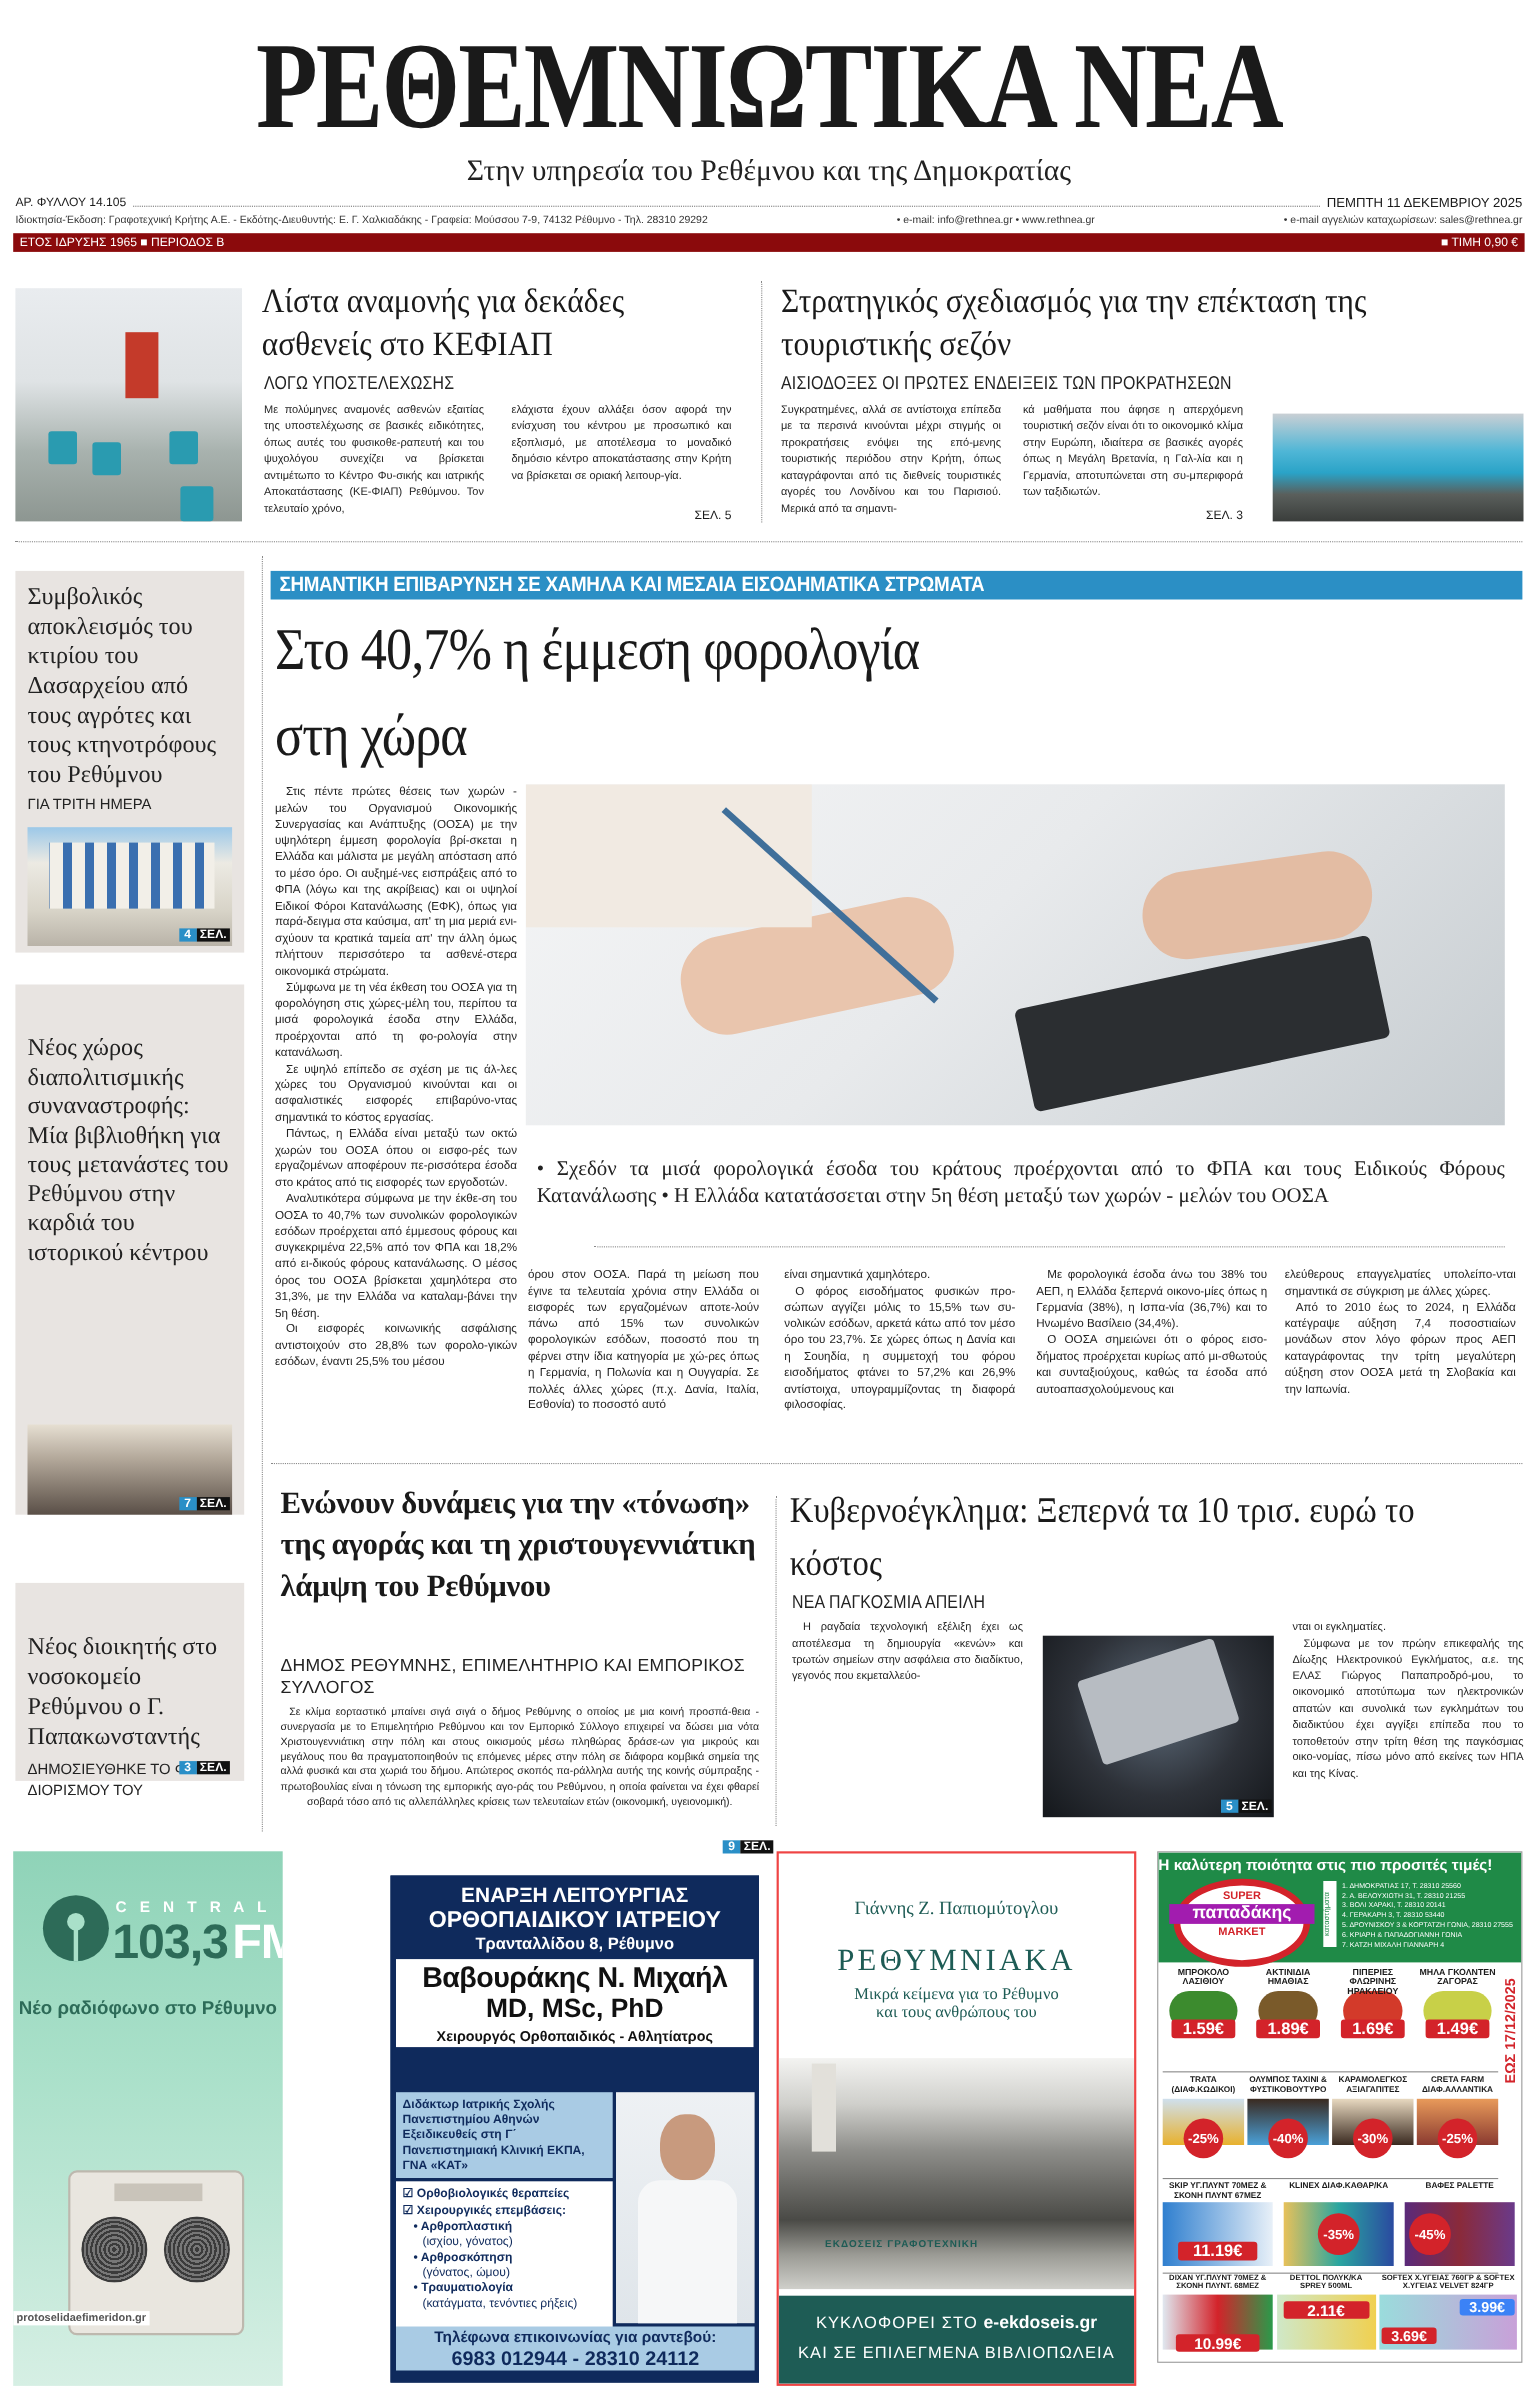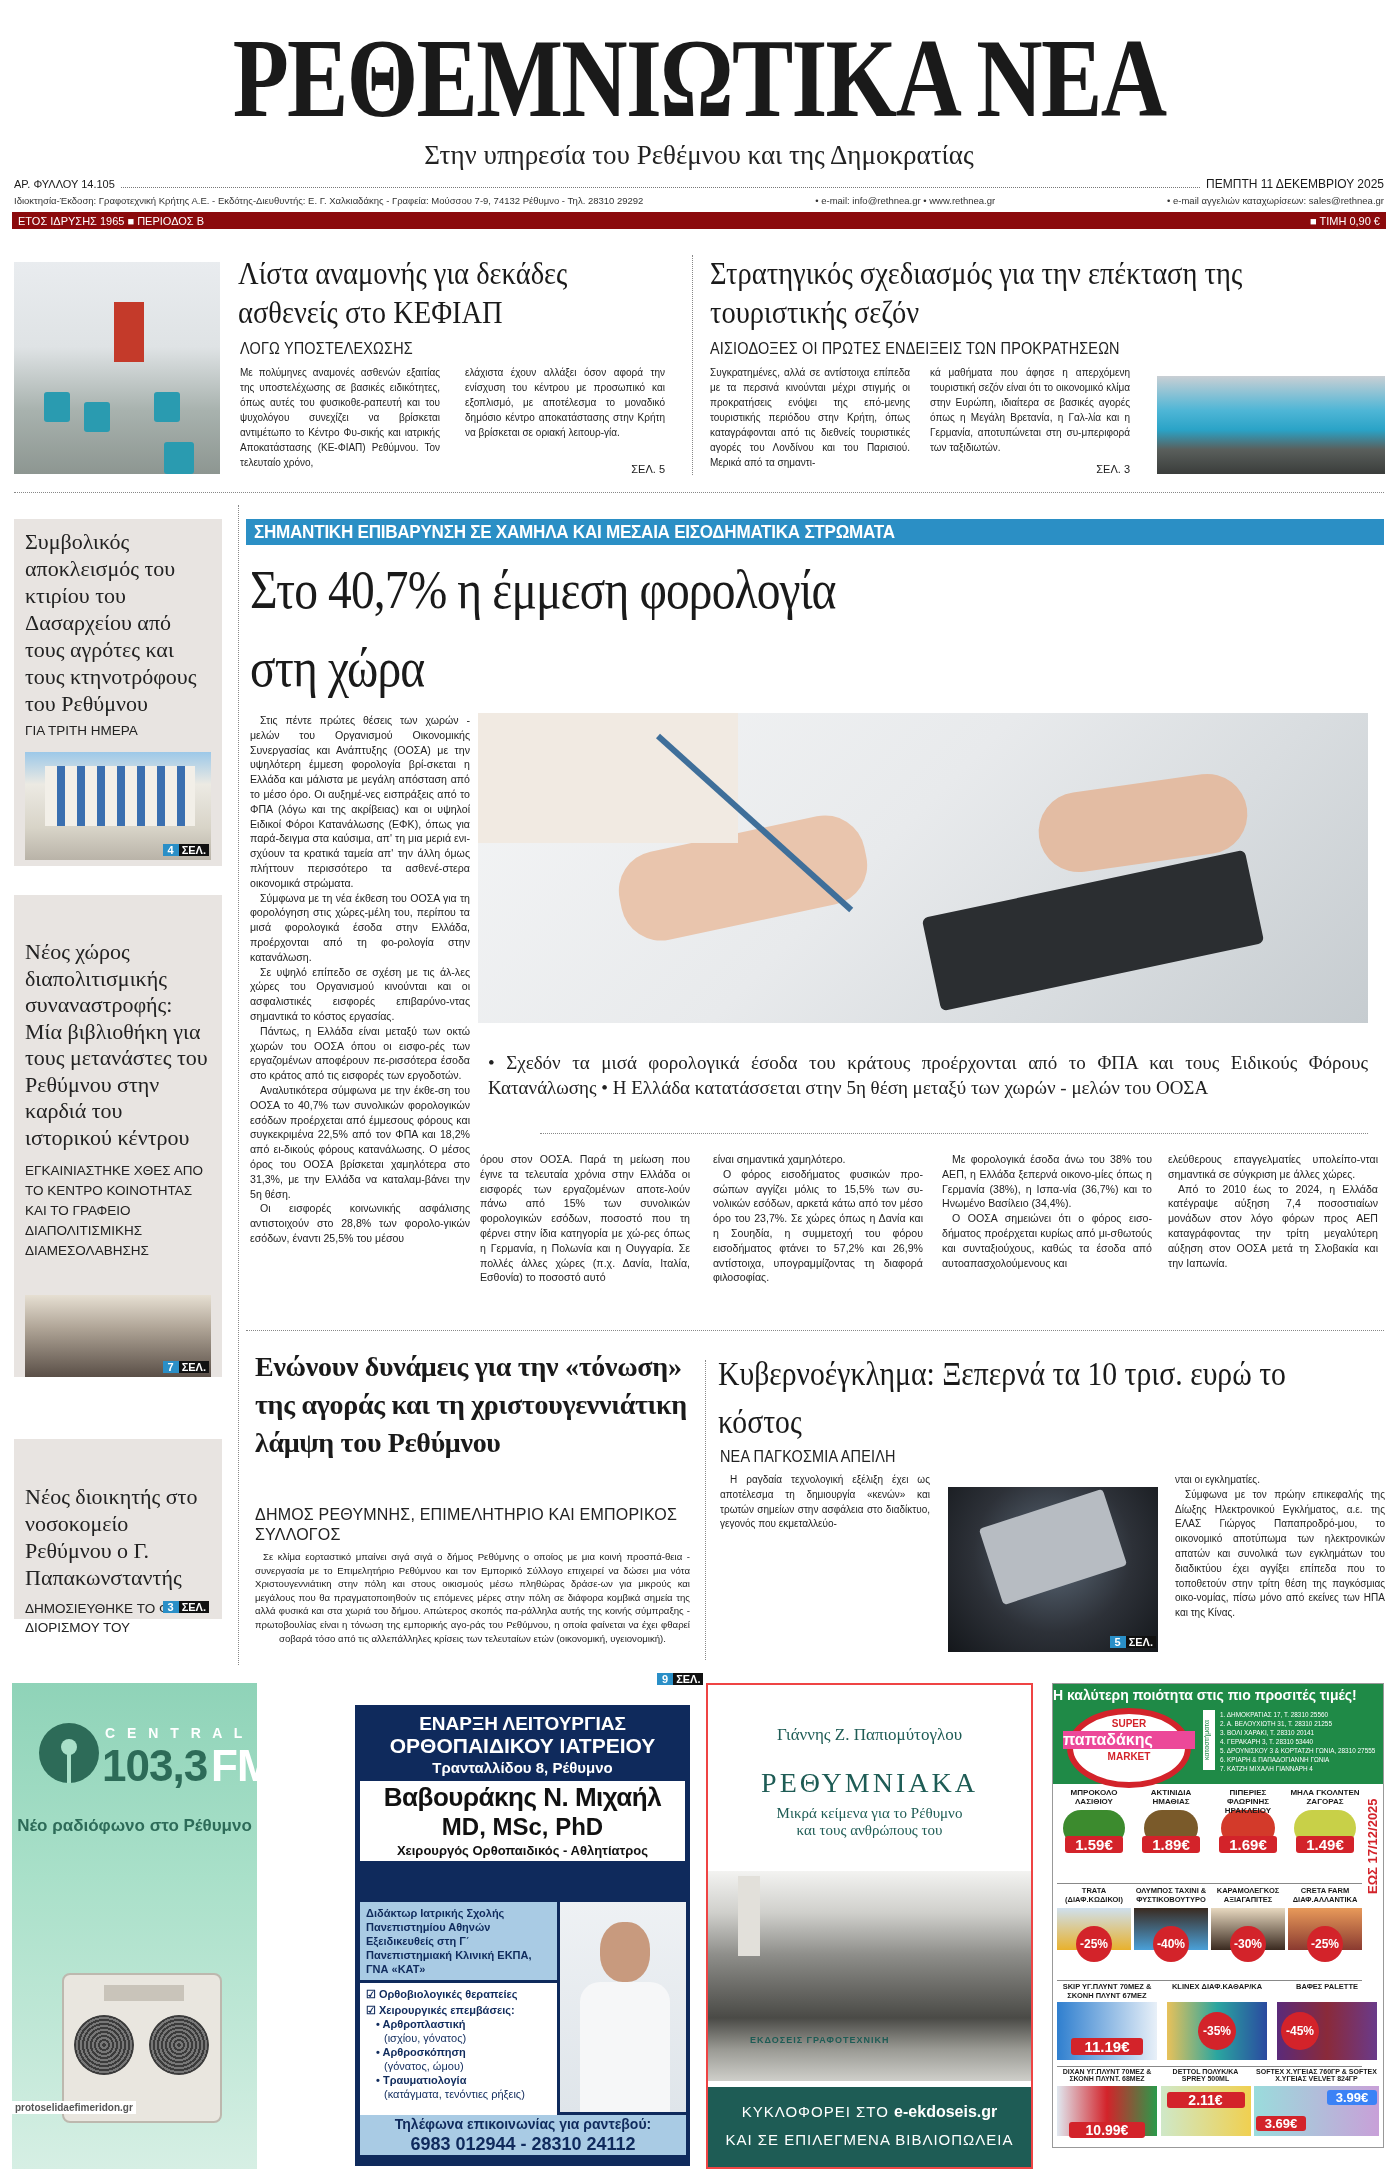--- a/index.html
+++ b/index.html
@@ -89,21 +89,20 @@
     <div style="position:absolute;left:20px;top:14px;width:150px;height:60px;background:repeating-linear-gradient(90deg,#f2efe8 0 12px,#3a6fb0 12px 20px)"></div>
     <div class="pg-badge" style="position:absolute;right:2px;bottom:4px">
       <span class="n">4</span>
         <span class="s">ΣΕΛ.</span>
     </div>
   </div>
 </div>
 <div class="abs whitebar" style="left:14px;top:889px"></div>
 <div class="abs sidebox" style="left:14px;top:895px;width:208px;height:482px">
   <div class="side-hl" style="padding:44px 11px 0 11px;line-height:26.5px">Νέος χώρος διαπολιτισμικής συναναστροφής: Μία βιβλιοθήκη για τους μετανάστες του Ρεθύμνου στην καρδιά του ιστορικού κέντρου</div>
-  <div class="side-kick" style="padding:6px 11px 0 11px;line-height:20px">ΕΓΚΑΙΝΙΑΣΤΗΚΕ ΧΘΕΣ ΑΠΟ ΤΟ ΚΕΝΤΡΟ ΚΟΙΝΟΤΗΤΑΣ ΚΑΙ ΤΟ ΓΡΑΦΕΙΟ ΔΙΑΠΟΛΙΤΙΣΜΙΚΗΣ ΔΙΑΜΕΣΟΛΑΒΗΣΗΣ</div>
   <div style="position:absolute;left:11px;top:400px;width:186px;height:82px;background:linear-gradient(180deg,#e6dfd2 0%,#b0a597 40%,#5a4f47 100%)">
     <div class="pg-badge" style="position:absolute;right:2px;bottom:4px">
       <span class="n">7</span>
         <span class="s">ΣΕΛ.</span>
     </div>
   </div>
 </div>
 <div class="abs whitebar" style="left:14px;top:1433px"></div>
 <div class="abs sidebox" style="left:14px;top:1439px;width:208px;height:180px">
   <div class="side-hl" style="padding:44px 11px 0 11px">Νέος διοικητής στο νοσοκομείο Ρεθύμνου ο Γ. Παπακωνσταντής</div>
@@ -245,21 +244,21 @@
     <div style="font-size:15px;margin-top:16px;letter-spacing:1px"><span>ΚΥΚΛΟΦΟΡΕΙ ΣΤΟ</span> <span style="font-weight:bold;font-size:16px;letter-spacing:0">e-ekdoseis.gr</span></div>
     <div style="font-size:15px;margin-top:10px;letter-spacing:1px">ΚΑΙ ΣΕ ΕΠΙΛΕΓΜΕΝΑ ΒΙΒΛΙΟΠΩΛΕΙΑ</div>
   </div>
 </div>
 
 <div class="ad" style="left:1052px;top:1683px;width:332px;height:465px;background:#fff;border:1px solid #999">
   <div style="background:#1f8a47;height:100px;color:#fff;position:relative">
     <div style="text-align:left;font-weight:bold;font-size:14px;padding-top:3px">Η καλύτερη ποιότητα στις πιο προσιτές τιμές!</div>
     <div style="position:absolute;left:14px;top:24px;width:124px;height:80px;border-radius:50%;background:#fff;border:6px solid #d3232a">
       <div style="text-align:center;color:#d3232a;font-weight:bold;font-size:10px;margin-top:4px">SUPER</div>
-      <div style="background:#ec4899;color:#fff;font-weight:bold;font-size:16px;margin:2px -10px">παπαδάκης</div>
+      <div style="background:#a21caf;color:#fff;text-align:center;font-weight:bold;font-size:16px;margin:2px -10px">παπαδάκης</div>
       <div style="text-align:center;color:#d3232a;font-weight:bold;font-size:10px">MARKET</div>
     </div>
     <div style="position:absolute;left:150px;top:26px;width:12px;height:60px;background:#fff;color:#1f8a47;font-size:7px;writing-mode:vertical-rl;transform:rotate(180deg);text-align:center">καταστήματα</div>
     <div style="position:absolute;left:167px;top:26px;font-size:6.4px;line-height:9px">
       <div>1. ΔΗΜΟΚΡΑΤΙΑΣ 17, Τ. 28310 25560</div>
       <div>2. Α. ΒΕΛΟΥΧΙΩΤΗ 31, Τ. 28310 21255</div>
       <div>3. ΒΟΛΙ ΧΑΡΑΚΙ, Τ. 28310 20141</div>
       <div>4. ΓΕΡΑΚΑΡΗ 3, Τ. 28310 53440</div>
       <div>5. ΔΡΟΥΝΙΣΚΟΥ 3 &amp; ΚΟΡΤΑΤΖΗ ΓΩΝΙΑ, 28310 27555</div>
       <div>6. ΚΡΙΑΡΗ &amp; ΠΑΠΑΔΟΓΙΑΝΝΗ ΓΩΝΙΑ</div>

